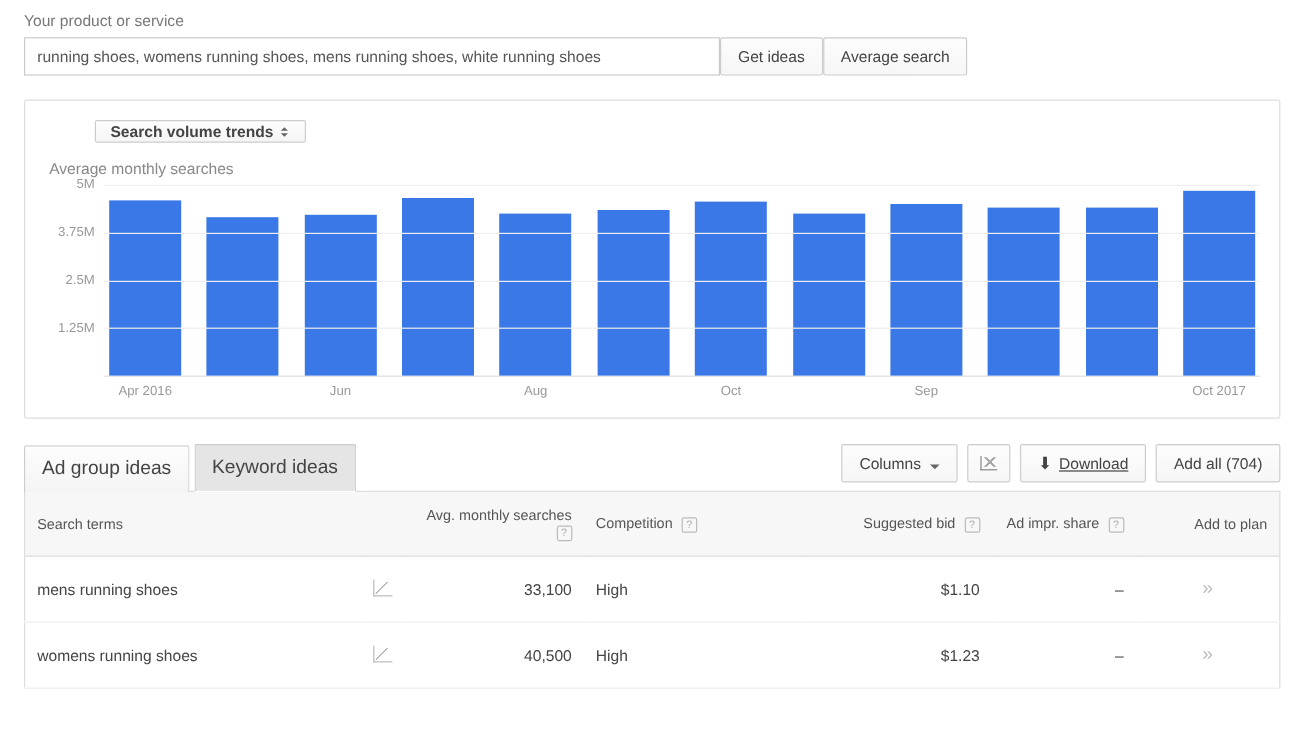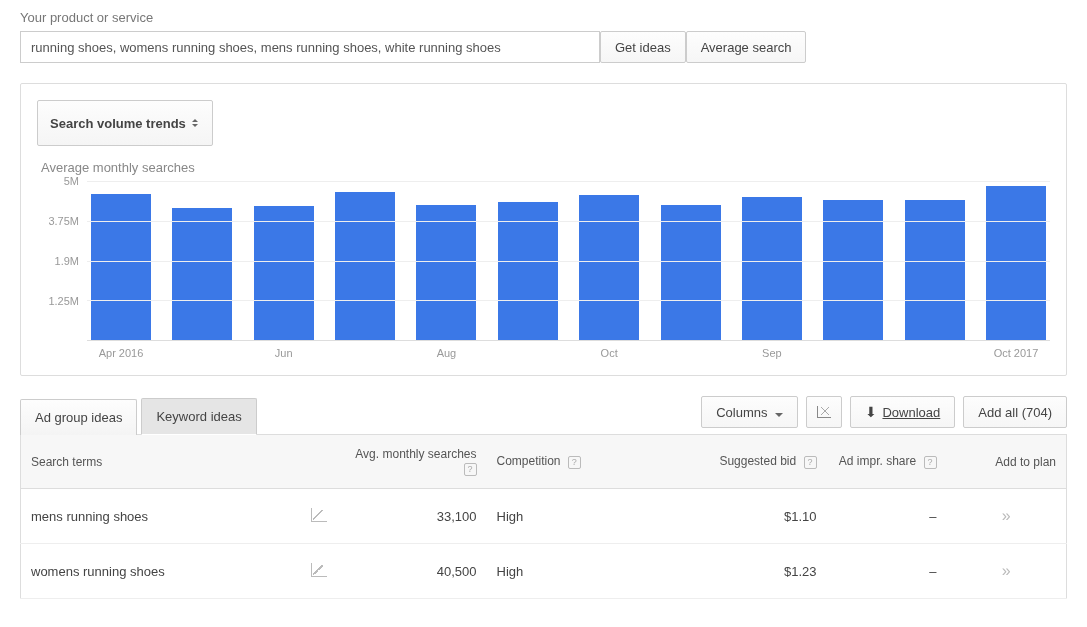--- a/index.html
+++ b/index.html
@@ -2,37 +2,37 @@
 <html><head>
   <meta charset="utf-8">
   <style>
     * { box-sizing: border-box; margin: 0; padding: 0; }
     body { font-family: Arial, sans-serif; font-size: 13px; color: #333; background: #fff; padding: 10px 20px; }
     .section-label { color: #777; font-size: 13px; margin-bottom: 6px; }
     .search-row { display: flex; gap: 0; margin-bottom: 20px; }
     .search-input { flex: 0 0 580px; height: 32px; border: 1px solid #ccc; padding: 0 10px; font-size: 13px; color: #555; }
     .btn { height: 32px; padding: 0 14px; border: 1px solid #ccc; background: linear-gradient(#fdfdfd, #f6f6f6); font-size: 13px; cursor: pointer; border-radius: 2px; color: #444; text-align: center; }
     .chart-panel { border: 1px solid #ddd; border-radius: 2px; padding: 16px; margin-bottom: 20px; }
-    .dropdown-btn { display: inline-flex; align-items: center; gap: 6px; height: 46px; padding: 0 12px; border: 1px solid #ccc; background: linear-gradient(#fdfdfd, #f5f5f5); font-size: 13px; cursor: pointer; border-radius: 2px; font-weight: bold; color: #444; margin-bottom: 14px; }
+    .dropdown-btn { display: inline-flex; align-items: center; gap: 6px; height: 19px; padding: 0 12px; border: 1px solid #ccc; background: linear-gradient(#fdfdfd, #f5f5f5); font-size: 13px; cursor: pointer; border-radius: 2px; font-weight: bold; color: #444; margin-bottom: 14px; margin-left: 42px; }
     .sort-icon { display: inline-block; width: 8px; }
     .sort-icon::before { content: ""; display: block; width: 0; height: 0; border-left: 3px solid transparent; border-right: 3px solid transparent; border-bottom: 3px solid #666; margin-bottom: 2px; }
     .sort-icon::after { content: ""; display: block; width: 0; height: 0; border-left: 3px solid transparent; border-right: 3px solid transparent; border-top: 3px solid #666; }
     .chart-subtitle { color: #888; font-size: 13px; margin-bottom: 6px; margin-left: 4px; }
     .chart-area { position: relative; display: flex; }
     .y-axis { width: 50px; height: 160px; position: relative; }
     .y-tick { position: absolute; right: 8px; font-size: 11px; color: #999; transform: translateY(-50%); }
     .plot { flex: 1; position: relative; height: 160px; border-bottom: 1px solid #ddd; }
     .gridline { position: absolute; left: 0; right: 0; border-top: 1px solid #eee; }
     .bars { position: absolute; bottom: 0; left: 0; right: 0; display: flex; align-items: flex-end; justify-content: space-between; height: 100%; padding: 0 4px; }
     .bar { background: #3b78e7; width: 60px; }
     .x-axis { display: flex; margin-left: 50px; margin-top: 6px; padding: 0 4px; }
     .x-tick { width: 60px; text-align: center; font-size: 11px; color: #999; }
     .toolbar-row { display: flex; align-items: center; margin-bottom: 0; }
     .tabs { display: flex; align-items: flex-end; }
-    .tab { padding: 10px 14px; border: 1px solid #ccc; border-bottom: none; background: linear-gradient(#fdfdfd, #f4f4f4); font-size: 13px; cursor: pointer; color: #444; border-radius: 2px 2px 0 0; margin-right: 4px; position: relative; top: 1px; }
+    .tab { padding: 10px 14px; border: 1px solid #ccc; border-bottom: none; background: linear-gradient(#fdfdfd, #f4f4f4); font-size: 16px; cursor: pointer; color: #444; border-radius: 2px 2px 0 0; margin-right: 4px; position: relative; top: 1px; }
     .tab.active { background: #e5e5e5; border-bottom: 1px solid #fff; z-index: 2; }
     .toolbar-right { margin-left: auto; display: flex; gap: 8px; align-items: center; padding-bottom: 6px; }
     .dropdown-caret { display: inline-block; width: 0; height: 0; border-left: 4px solid transparent; border-right: 4px solid transparent; border-top: 4px solid #666; margin-left: 4px; }
     .icon-btn { width: 36px; height: 32px; display: inline-flex; align-items: center; justify-content: center; border: 1px solid #ccc; background: linear-gradient(#fdfdfd, #f6f6f6); cursor: pointer; border-radius: 2px; }
     .download-icon::before { content: "⬇"; font-size: 14px; margin-right: 2px; color: #444; }
     .chart-mini-icon { width: 14px; height: 12px; display: inline-block; position: relative; border-left: 1px solid #888; border-bottom: 1px solid #888; }
     .chart-mini-icon::after { content: ""; position: absolute; left: 2px; bottom: 2px; width: 10px; height: 8px; background: linear-gradient(135deg, transparent 45%, #888 45%, #888 55%, transparent 55%), linear-gradient(45deg, transparent 45%, #888 45%, #888 55%, transparent 55%); opacity: 0.7; }
     table { width: 100%; border-collapse: collapse; border: 1px solid #ddd; }
     thead th { text-align: left; padding: 12px 10px; font-weight: normal; font-size: 12px; color: #555; background: #f7f7f7; border-bottom: 1px solid #ddd; }
     thead th.ralign { text-align: right; }
@@ -63,21 +63,21 @@
 <div class="chart-panel">
   <button class="dropdown-btn">
     <span>Search volume trends</span>
     <span class="sort-icon"></span>
   </button>
   <div class="chart-subtitle">Average monthly searches</div>
   <div class="chart-area">
     <div class="y-axis" id="y-axis">
         <div class="y-tick" style="top: 0%;">5M</div>
         <div class="y-tick" style="top: 25%;">3.75M</div>
-        <div class="y-tick" style="top: 50%;">1.9M</div>
+        <div class="y-tick" style="top: 50%;">2.5M</div>
         <div class="y-tick" style="top: 75%;">1.25M</div>
       </div>
     <div class="plot" id="plot">
       <div class="bars" id="bars">
           <div class="bar" style="height: 92%;"></div>
           <div class="bar" style="height: 83%;"></div>
           <div class="bar" style="height: 84%;"></div>
           <div class="bar" style="height: 93%;"></div>
           <div class="bar" style="height: 85%;"></div>
           <div class="bar" style="height: 87%;"></div>

